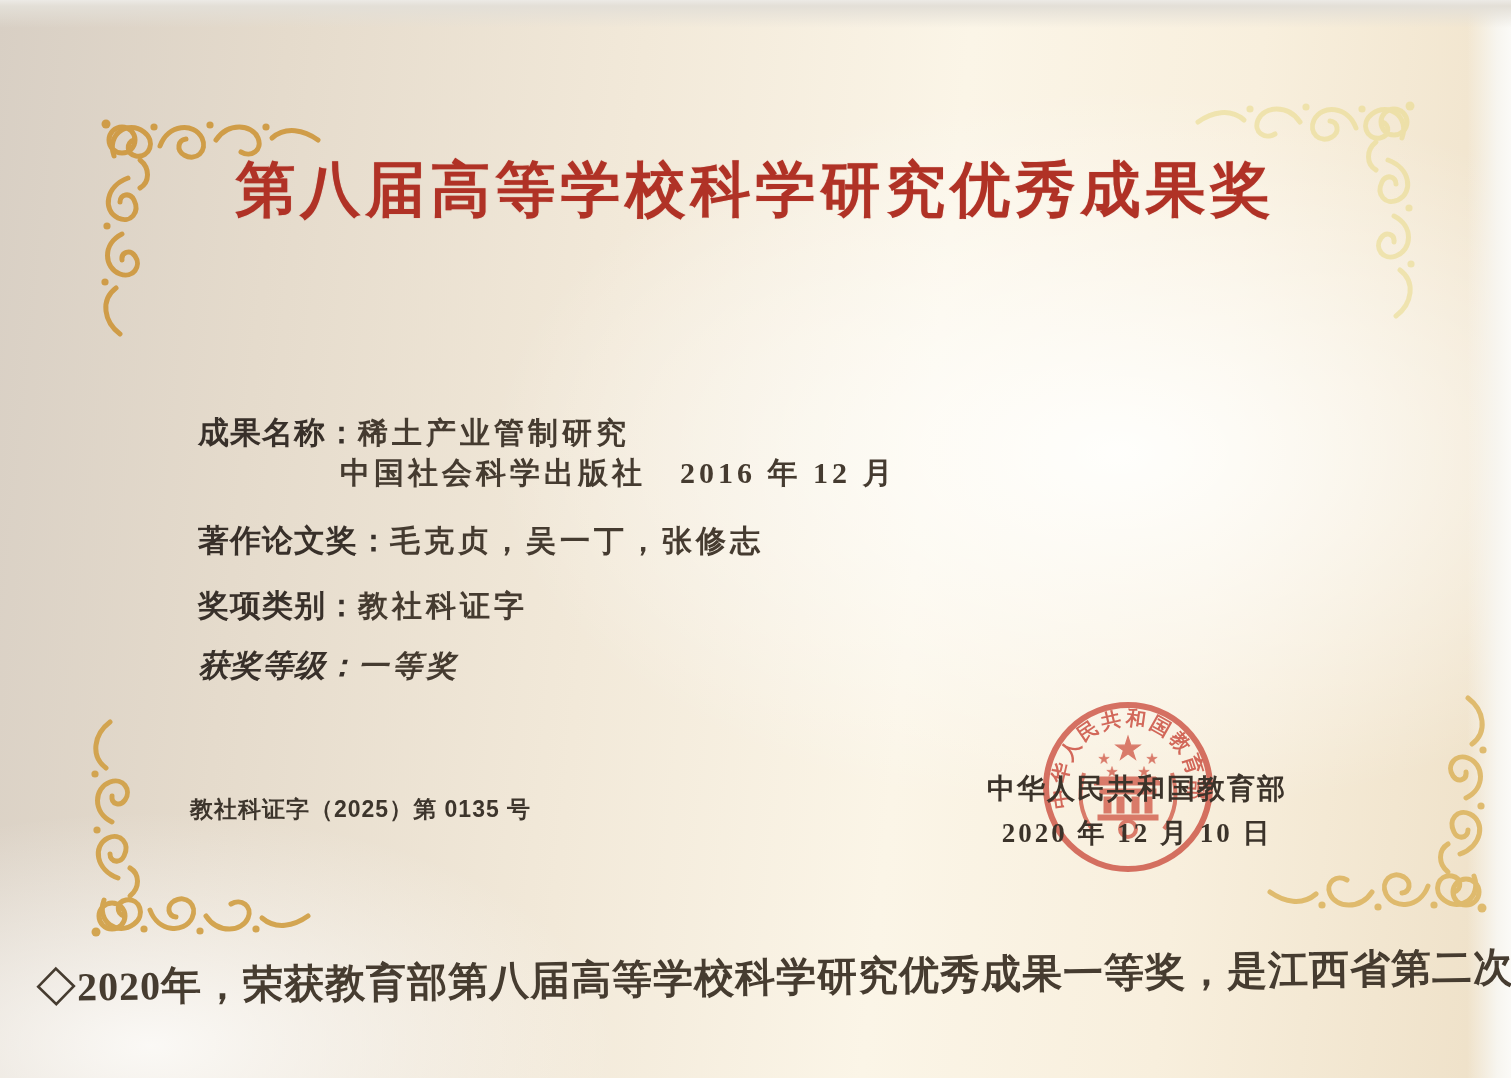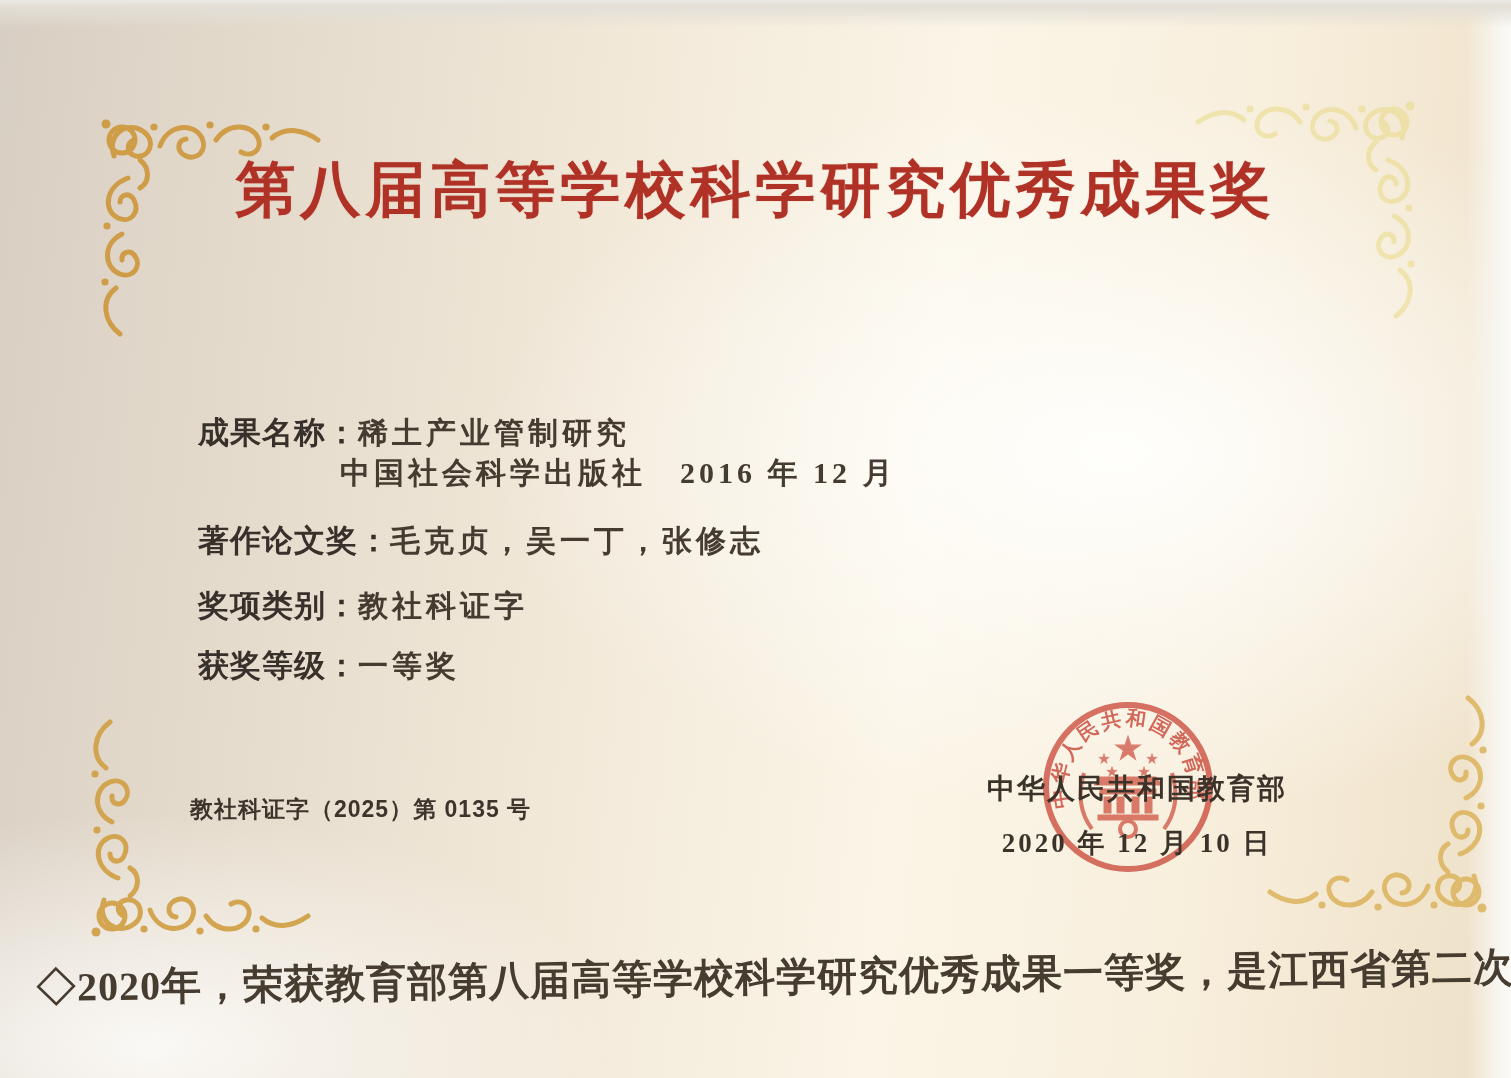--- a/index.html
+++ b/index.html
@@ -33,33 +33,33 @@
     display:inline-block; min-width:142px; font-size:31px; font-weight:700;
     color:#38302a; font-family:"Liberation Sans", sans-serif; letter-spacing:1px;
   }
   .field-row .val {
     font-size:30px; font-weight:600; color:#453b30; letter-spacing:4px;
   }
   .row-0 { top:16px; }
   .row-1 { top:57px; }
   .row-2 { top:124px; }
   .row-3 { top:189px; }
-  .row-4 { top:249px; }
+  .row-4 { top:249px;font-style:italic; }
 
   .cert-number {
     position:absolute; left:190px; top:794px; font-size:23px; font-weight:700;
     color:#3d352c; font-family:"Liberation Sans", sans-serif; letter-spacing:1px;
   }
 
   .issuer-block { position:absolute; left:972px; top:770px; width:330px; z-index:2; }
   .issuer {
     text-align:center; font-size:28px; font-weight:700; color:#3b332a; letter-spacing:2px;
   }
   .issue-date {
-    margin-top:17px; text-align:center; font-size:27px; font-weight:600;
+    margin-top:7px; text-align:center; font-size:27px; font-weight:600;
     color:#3b332a; letter-spacing:3px;
   }
 
   .seal { position:absolute; left:1018px; top:677px; width:220px; height:220px; z-index:1; opacity:.88; }
 
   .caption {
     position:absolute; left:36px; top:950px; width:1440px;
     font-size:40px; font-weight:700; color:#463c30; letter-spacing:1px;
     transform:rotate(-0.8deg); white-space:nowrap;
   }

